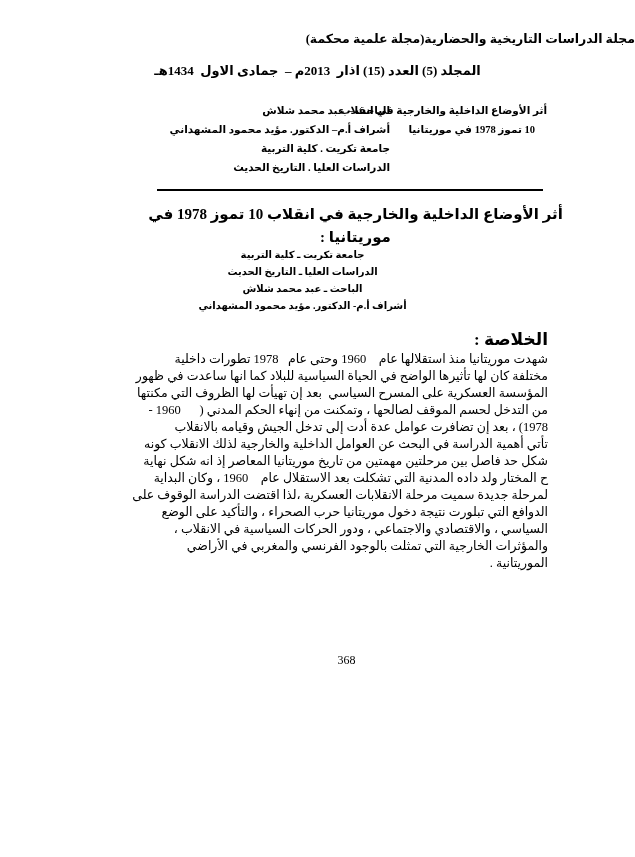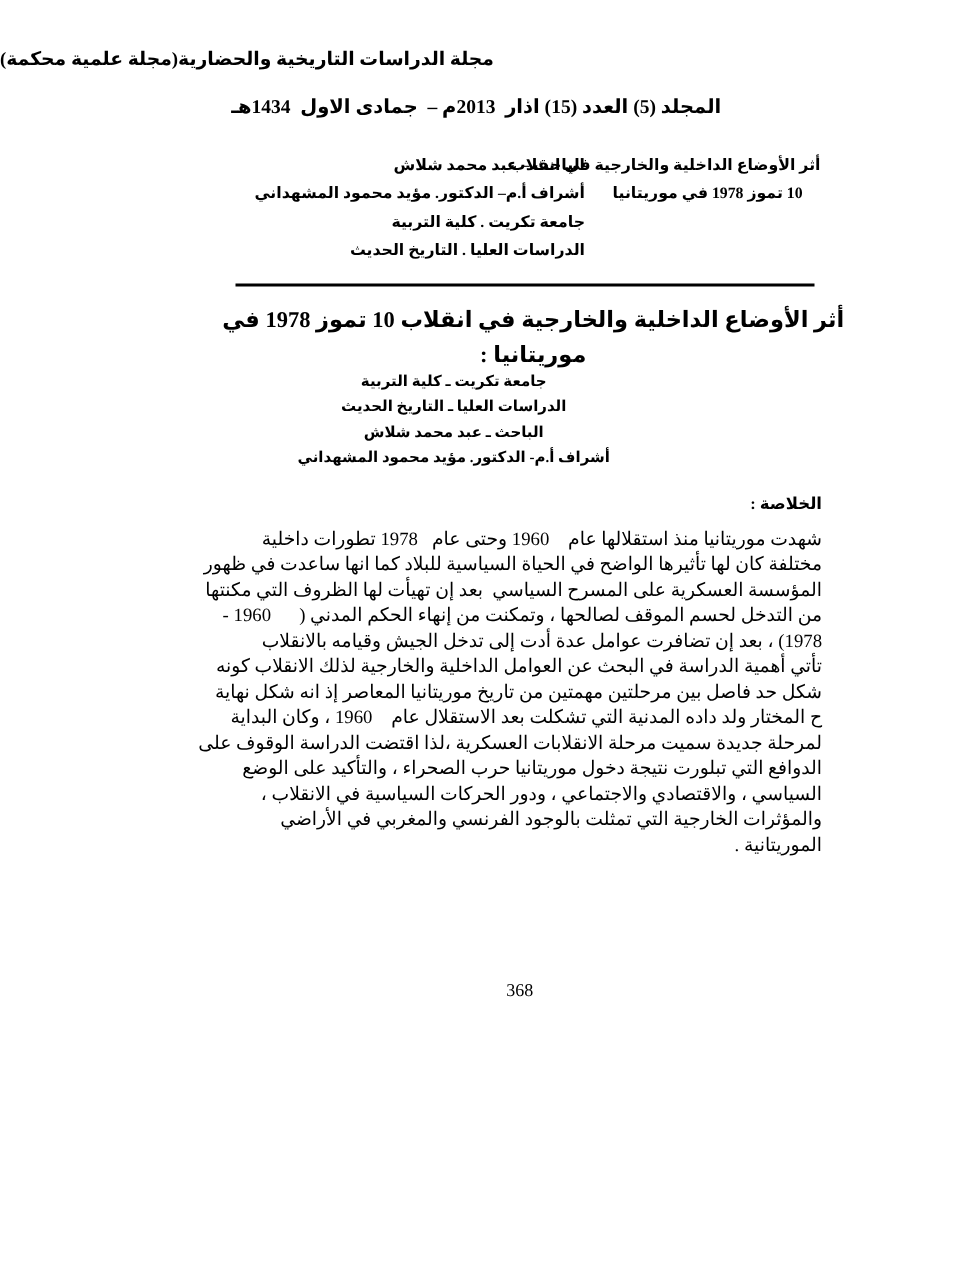--- a/index.html
+++ b/index.html
@@ -8,21 +8,21 @@
     width:635px;
     height:857px;
     background:#ffffff;
     overflow:hidden;
     direction:rtl;
     font-family:"Liberation Serif","DejaVu Sans",sans-serif;
     color:#000000;
   }
   .journal-line1{
     position:absolute; top:31px; left:0; right:0;
-    text-align:left; font-weight:bold; font-size:12.5px;
+    text-align:right; font-weight:bold; font-size:12.5px;
     white-space:pre-wrap;
   }
   .journal-line2{
     position:absolute; top:63px; left:0; right:0;
     text-align:center; font-weight:bold; font-size:13px;
     white-space:pre-wrap;
   }
   .meta-right{
     position:absolute; top:101px; right:88px; width:230px;
     text-align:right; font-weight:bold; font-size:10.5px; line-height:19px;
@@ -44,21 +44,21 @@
   }
   .title-line{white-space:pre-wrap;}
   .affiliation-block{
     position:absolute; top:246px; left:0; right:0;
     padding-right:30px;
     text-align:center; font-weight:bold; font-size:10px; line-height:17px;
   }
   .affiliation-line{white-space:pre-wrap;}
   .abstract-heading{
     position:absolute; top:329px; right:87px;
-    font-weight:bold; font-size:11px;
+    font-weight:bold; font-size:17px;
   }
   .abstract-body{
     position:absolute; top:351px; right:87px; width:460px;
     text-align:right; font-size:12.5px; line-height:17px;
   }
   .abstract-line{white-space:pre-wrap;}
   .page-number{
     position:absolute; top:653px; left:0; right:0;
     padding-left:58px;
     text-align:center; font-size:12px;

